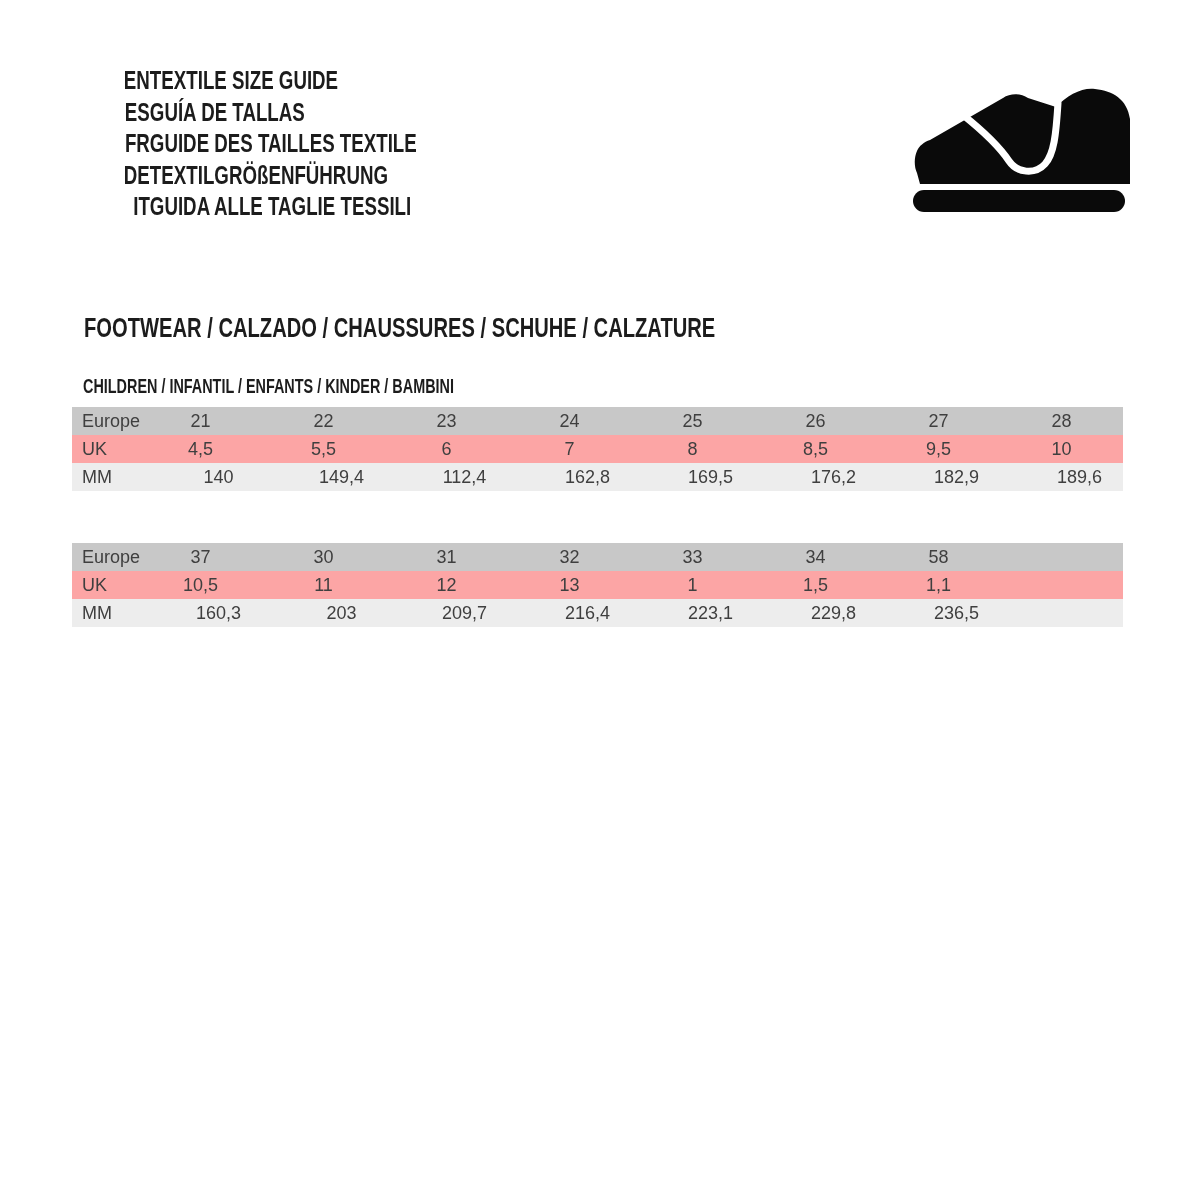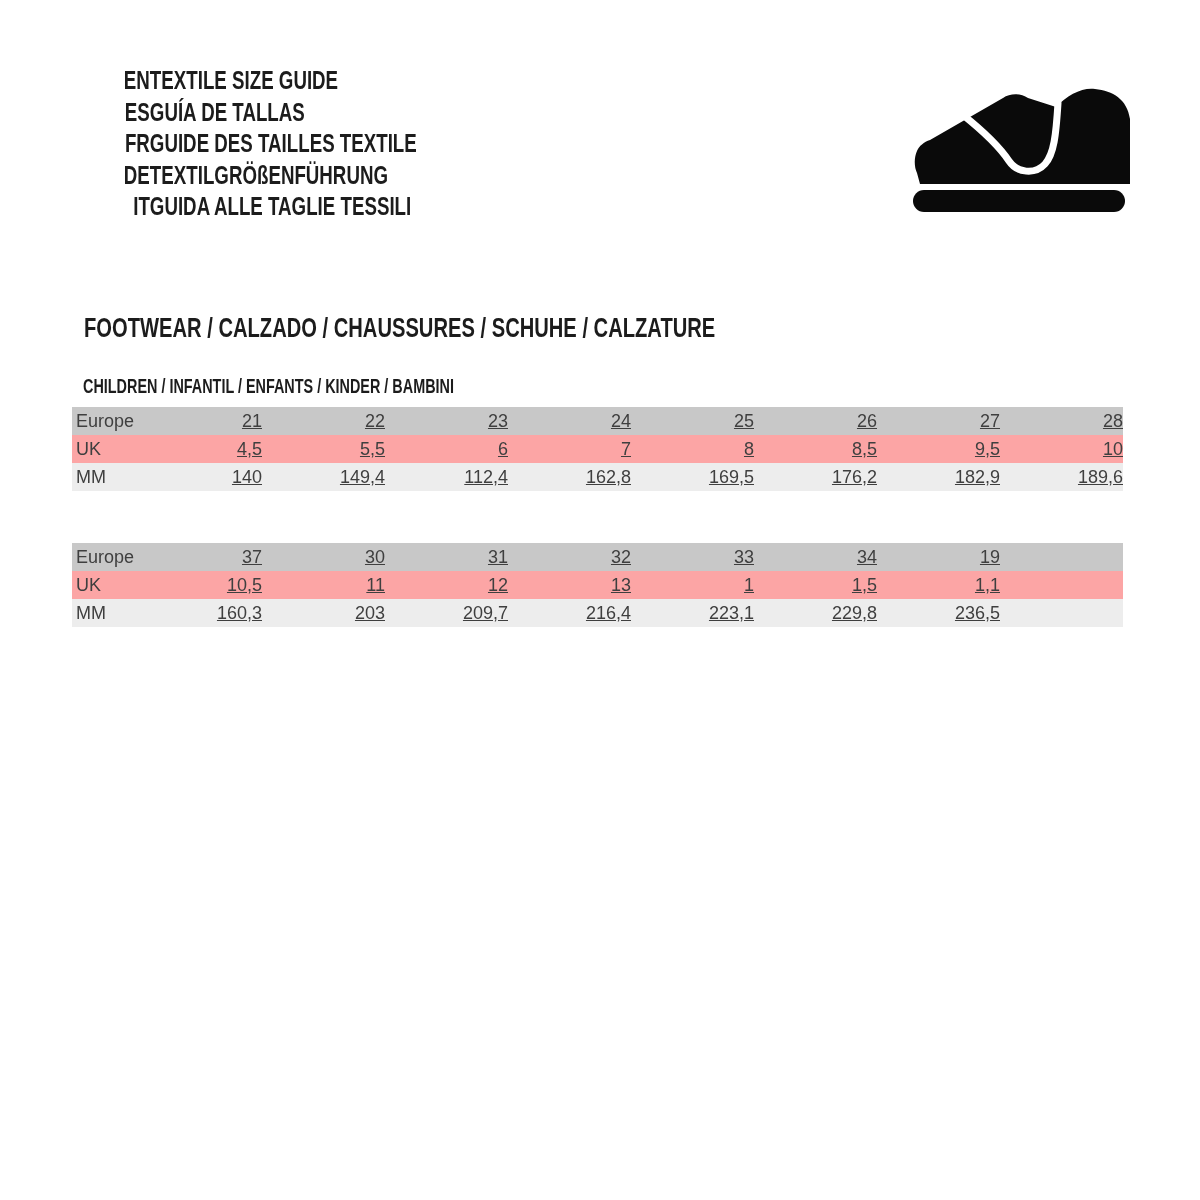--- a/index.html
+++ b/index.html
@@ -23,22 +23,22 @@
   .section-title{left:84px;top:314px;font-size:28px;font-weight:bold;line-height:28px;}
   .subsection-title{left:83px;top:376px;font-size:20px;font-weight:bold;line-height:20px;}
 
   
   .size-table{left:72px;width:1051px;}
   .t1{top:407px;}
   .t2{top:543px;}
   .trow{display:flex;height:28px;align-items:center;font-size:18px;color:#3f3f3f;background:#fca5a5;}
   .trow.head{background:#c8c8c8;}
   .trow.mm{background:#ededed;gap:36px;}
-  .cell-label{width:67px;padding-left:4px;box-sizing:border-box;flex:none;}
-  .cell{flex:1;text-align:right;text-decoration:underline;}
+  .cell-label{width:67px;padding-left:10px;box-sizing:border-box;flex:none;}
+  .cell{flex:1;text-align:center;}
 </style>
 </head>
 <body>
 
 <div class="abs lang-block">
   <div class="lang-row condensed">
     <span class="lang-code">EN</span>
     <span class="lang-title">TEXTILE SIZE GUIDE</span>
   </div>
   <div class="lang-row condensed">
@@ -108,21 +108,21 @@
 
 <div class="abs size-table t2">
   <div class="trow head">
     <span class="cell-label">Europe</span>
     <span class="cell">37</span>
     <span class="cell">30</span>
     <span class="cell">31</span>
     <span class="cell">32</span>
     <span class="cell">33</span>
     <span class="cell">34</span>
-    <span class="cell">19</span>
+    <span class="cell">58</span>
     <span class="cell"></span>
   </div>
   <div class="trow uk">
     <span class="cell-label">UK</span>
     <span class="cell">10,5</span>
     <span class="cell">11</span>
     <span class="cell">12</span>
     <span class="cell">13</span>
     <span class="cell">1</span>
     <span class="cell">1,5</span>

